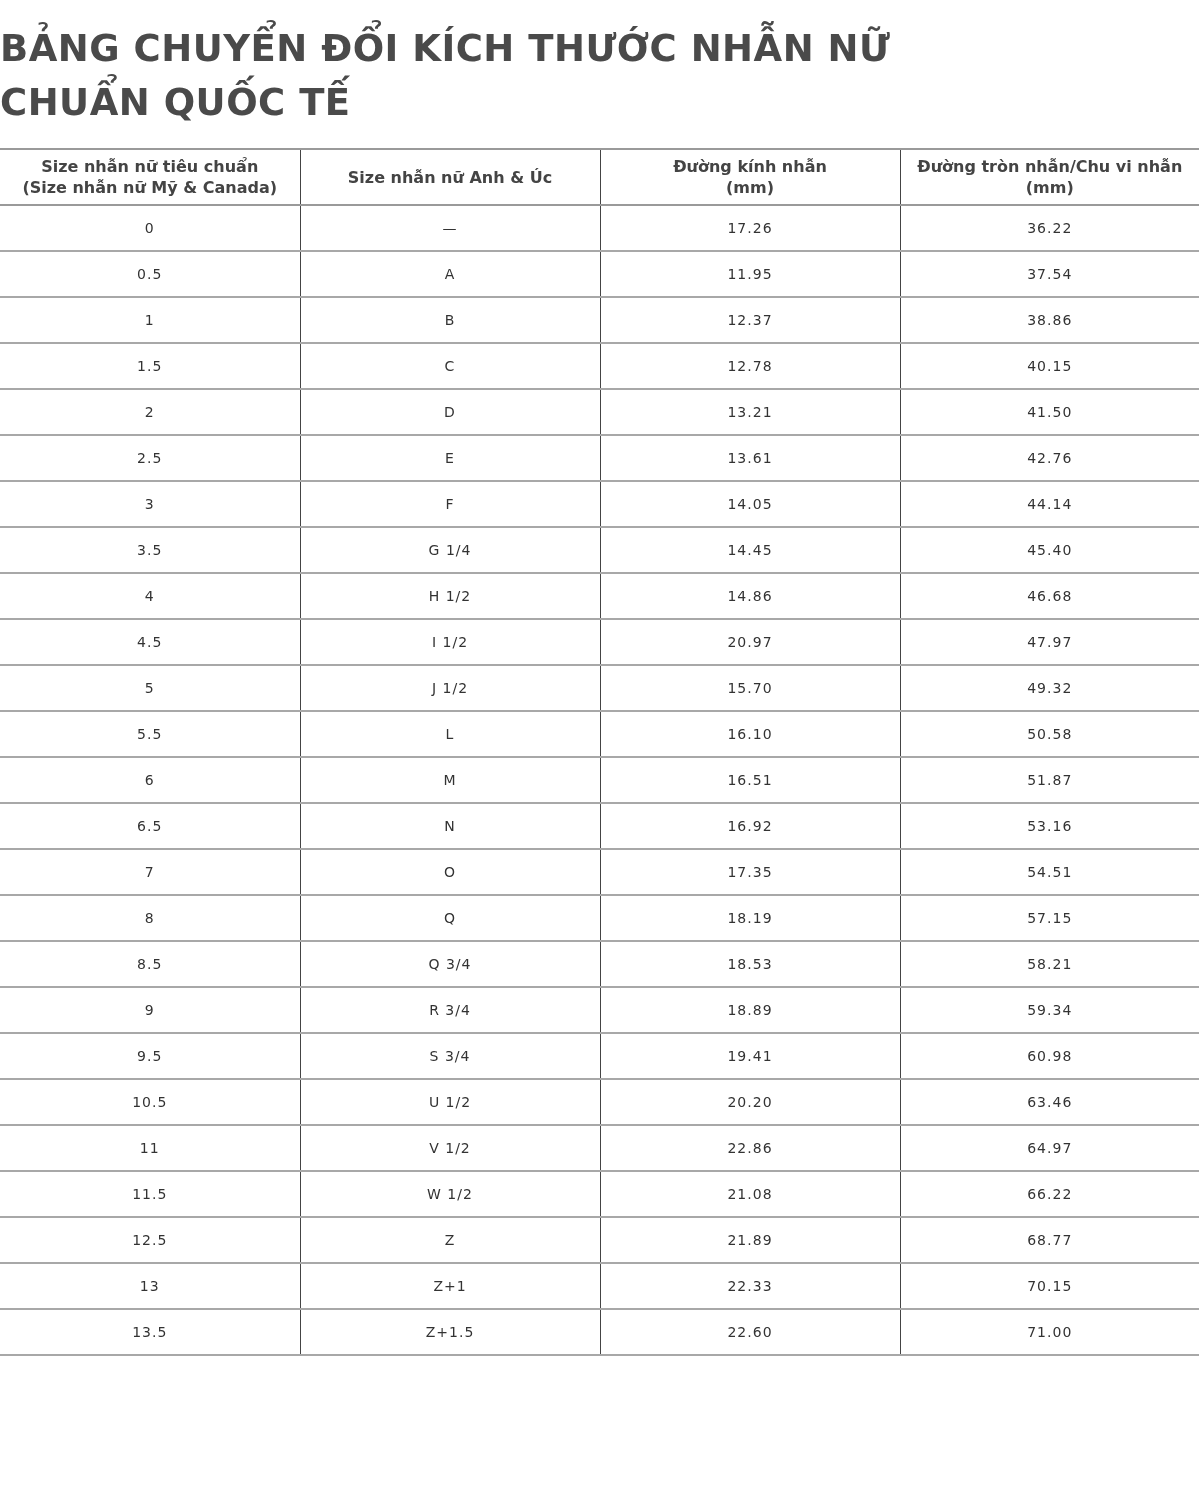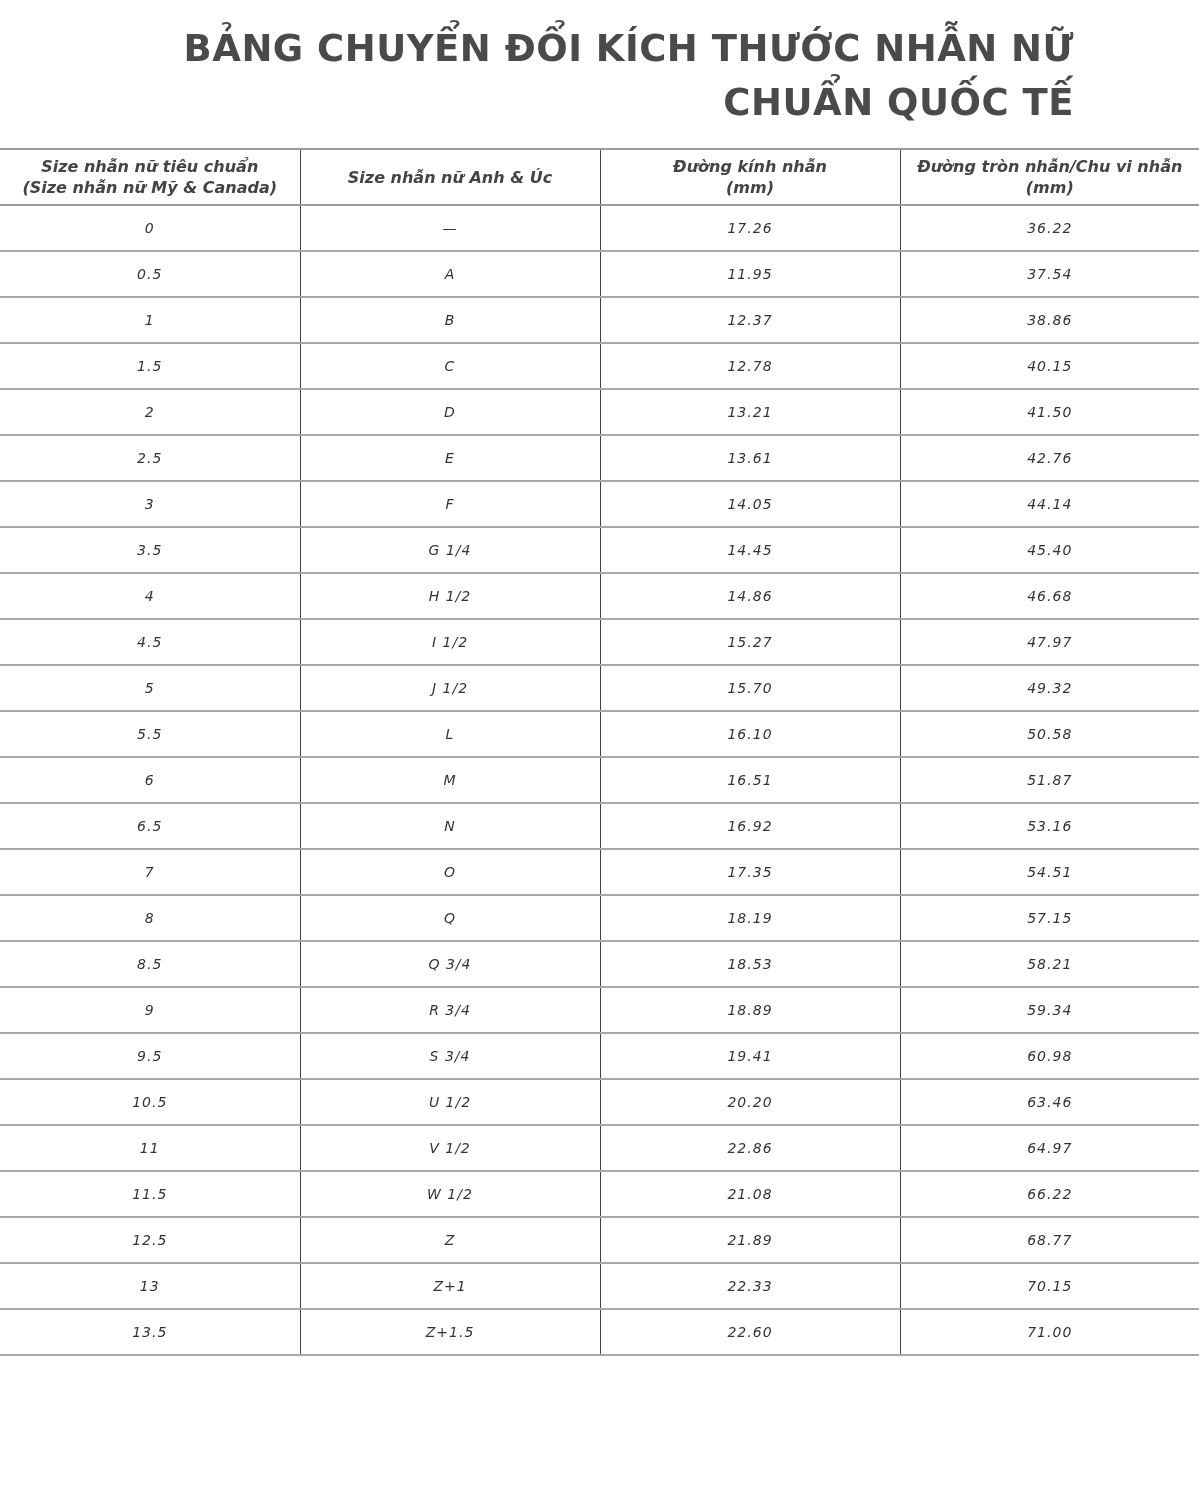--- a/index.html
+++ b/index.html
@@ -1,23 +1,23 @@
 <!DOCTYPE html>
 <html><head>
   <meta charset="utf-8">
   <style>
     html, body { margin: 0; padding: 0; background: #ffffff; }
     body { width: 1199px; height: 1500px; overflow: hidden; font-family: "DejaVu Sans", sans-serif; color: #3a3a3a; }
     .title {
       position: absolute; left: 0; top: 22px; width: 1074px;
-      text-align: right; font-family: "DejaVu Sans", sans-serif;
+      text-align: left; font-family: "DejaVu Sans", sans-serif;
       font-weight: bold; font-size: 37px; line-height: 54px; color: #4a4a4a;
       letter-spacing: 0.5px;
     }
-    .table-wrap { position: absolute; left: 0; top: 148px; width: 1025px; font-style: italic; }
+    .table-wrap { position: absolute; left: 0; top: 148px; width: 1025px; }
     table { border-collapse: collapse; width: 1199px; table-layout: fixed; }
     col.c1, col.c2, col.c3 { width: 300px; }
     col.c4 { width: 299px; }
     th {
       height: 54px; font-weight: 600; font-size: 16px; line-height: 21px;
       color: #444; text-align: center; vertical-align: middle;
       border-top: 2px solid #9a9a9a; border-bottom: 2px solid #9a9a9a;
       padding: 0 4px;
     }
     td {
@@ -113,21 +113,21 @@
         </tr>
         <tr>
           <td>4</td>
           <td>H 1/2</td>
           <td>14.86</td>
           <td>46.68</td>
         </tr>
         <tr>
           <td>4.5</td>
           <td>I 1/2</td>
-          <td>15.27</td>
+          <td>20.97</td>
           <td>47.97</td>
         </tr>
         <tr>
           <td>5</td>
           <td>J 1/2</td>
           <td>15.70</td>
           <td>49.32</td>
         </tr>
         <tr>
           <td>5.5</td>

